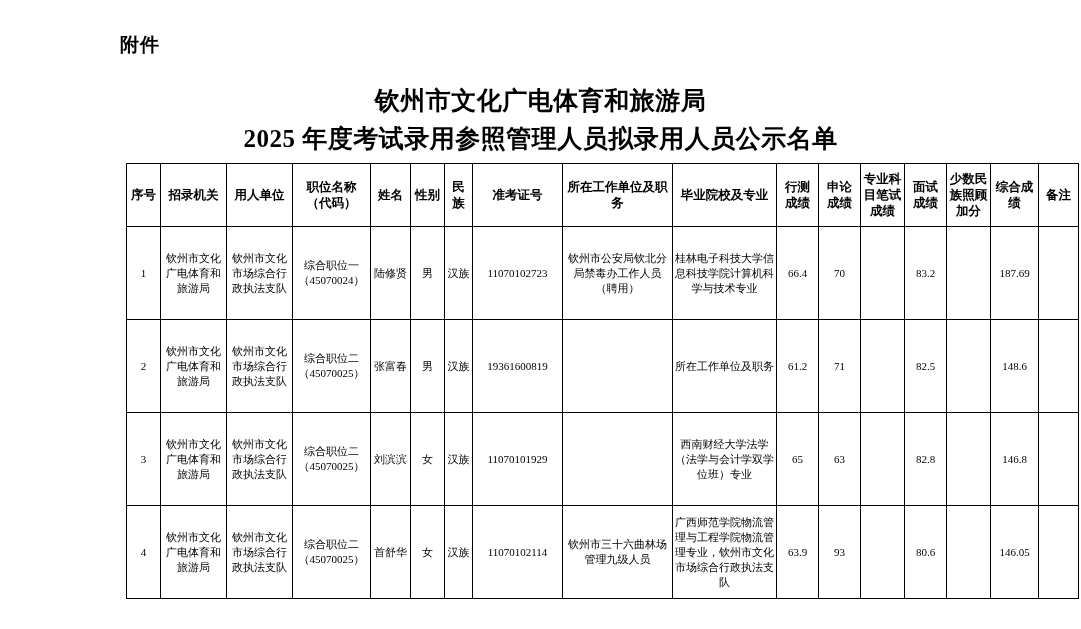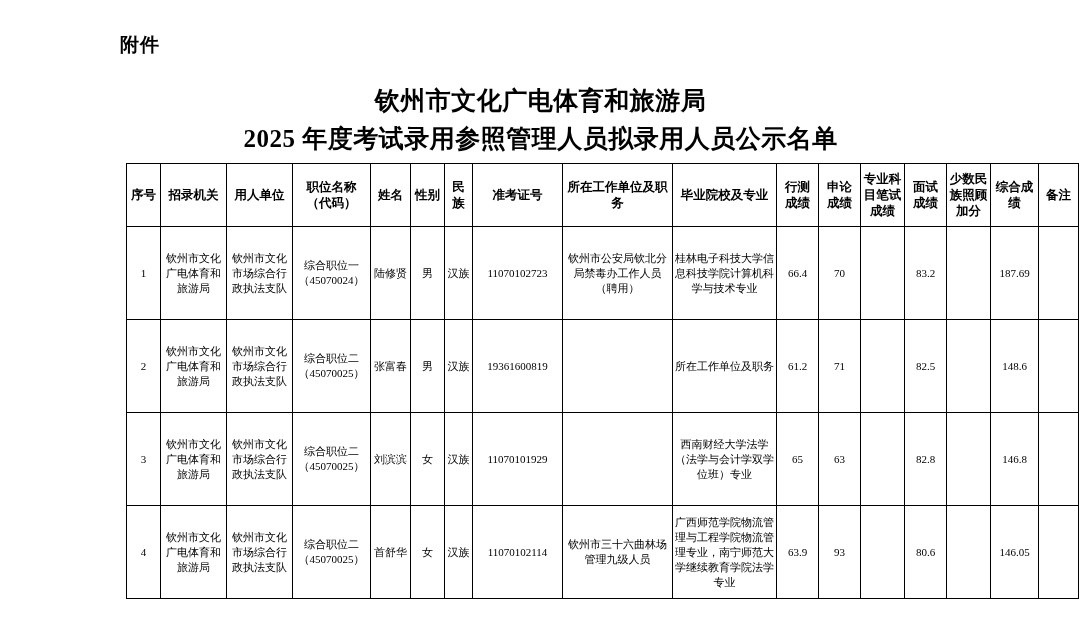--- a/index.html
+++ b/index.html
@@ -205,21 +205,21 @@
       <tr>
         <td>4</td>
         <td>钦州市文化广电体育和旅游局</td>
         <td>钦州市文化市场综合行政执法支队</td>
         <td>综合职位二（45070025）</td>
         <td>首舒华</td>
         <td>女</td>
         <td>汉族</td>
         <td>11070102114</td>
         <td>钦州市三十六曲林场管理九级人员</td>
-        <td>广西师范学院物流管理与工程学院物流管理专业，南宁师范大学继续教育学院法学专业</td>
+        <td>广西师范学院物流管理与工程学院物流管理专业，钦州市文化市场综合行政执法支队</td>
         <td>63.9</td>
         <td>93</td>
         <td></td>
         <td>80.6</td>
         <td></td>
         <td>146.05</td>
         <td></td>
       </tr>
     </tbody>
   </table>

